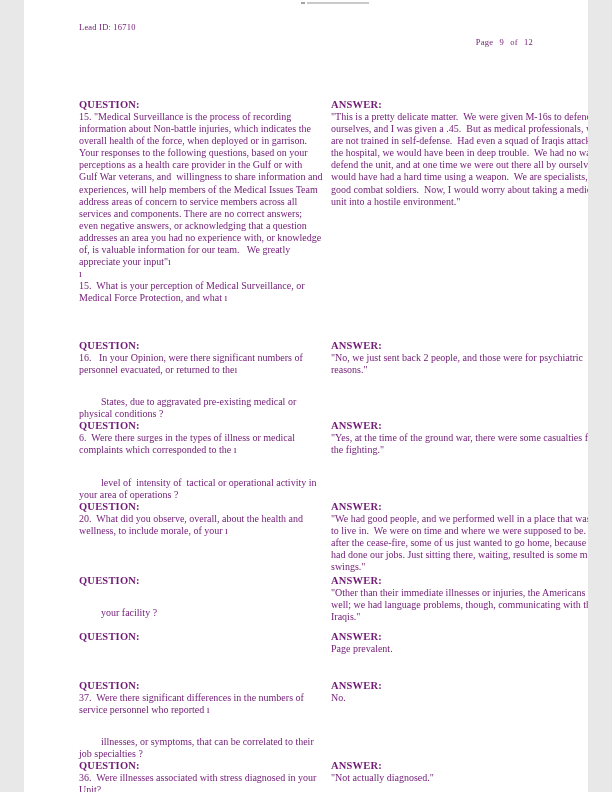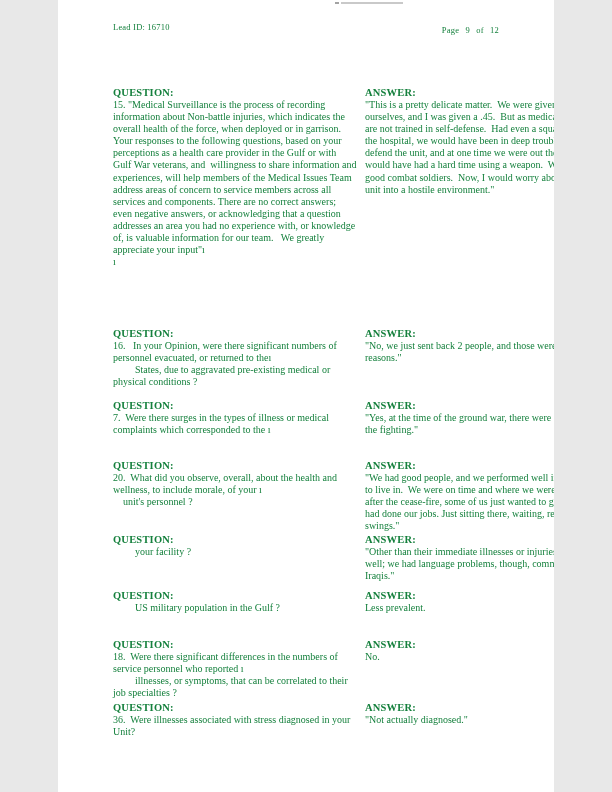--- a/index.html
+++ b/index.html
@@ -2,25 +2,25 @@
 <html><head>
 <meta charset="utf-8">
 <style>
   html, body {
     margin: 0;
     padding: 0;
     background: #e8e8e8;
   }
   .page {
     position: relative;
-    width: 496px;
+    width: 564px;
     height: 792px;
     background: #ffffff;
     font-family: "Liberation Serif", serif;
-    color: #15803d;
+    color: #701a75;
     overflow: hidden;
     margin: 0 auto;
   }
   
   .artifact-top-center {
     position: absolute;
     left: 283px;
     top: 2px;
     width: 62px;
     height: 2px;
@@ -45,21 +45,21 @@
   }
   .doc-header {
     display: flex;
     justify-content: space-between;
     align-items: flex-start;
     padding: 22px 55px 0 55px;
     font-size: 8.5px;
     letter-spacing: 0.2px;
   }
   .page-label {
-    margin-top: 3px;
+    margin-top: 15px;
     word-spacing: 4px;
     padding-left: 39px;
   }
   .qa-table {
     margin: 52px 25px 0 55px;
   }
   .qa-row {
     display: flex;
     align-items: flex-start;
   }
@@ -80,21 +80,21 @@
     letter-spacing: 0.2px;
     line-height: 12px;
   }
   .para {
     margin: 0;
     font-size: 10px;
     line-height: 12.1px;
     white-space: pre-wrap;
   }
   .ind-1 { text-indent: 10px; }
-  .ind-2 { text-indent: 22px; }
+  .ind-2 { text-indent: 22px; margin-top: 20px; }
   
   .row-1 { min-height: 241px; }
   .row-2 { min-height: 72px; }
   .row-3 { min-height: 60px; }
   .row-4 { min-height: 74px; }
   .row-5 { min-height: 56px; }
   .row-6 { min-height: 49px; }
   .row-7 { min-height: 63px; }
   .row-8 { min-height: 60px; }
 </style>
@@ -109,20 +109,21 @@
     <span>Lead ID: 16710</span>
     <span class="page-label">Page  9 of  12</span>
   </div>
 
   <main class="qa-table" id="qa-container">
     <section class="qa-row row-1">
       <div class="q-col">
         <h3 class="qa-heading q-heading">QUESTION:</h3>
       <p class="para ind-0">15. "Medical Surveillance is the process of recording information about Non-battle injuries, which indicates the overall health of the force, when deployed or in garrison.   Your responses to the following questions, based on your perceptions as a health care provider in the Gulf or with Gulf War veterans, and  willingness to share information and experiences, will help members of the Medical Issues Team address areas of concern to service members across all services and components. There are no correct answers;  even negative answers, or acknowledging that a question addresses an area you had no experience with, or knowledge of, is valuable information for our team.   We greatly appreciate your input"ı</p>
           <p class="para ind-0">ı</p>
+          <p class="para ind-0">15.  What is your perception of Medical Surveillance, or Medical Force Protection, and what ı</p>
         </div>
       <div class="a-col">
         <h3 class="qa-heading a-heading">ANSWER:</h3>
       <p class="para ind-0">"This is a pretty delicate matter.  We were given M-16s to defend ourselves, and I was given a .45.  But as medical professionals, we are not trained in self-defense.  Had even a squad of Iraqis attacked the hospital, we would have been in deep trouble.  We had no way to defend the unit, and at one time we were out there all by ourselves.  I would have had a hard time using a weapon.  We are specialists, not good combat soldiers.  Now, I would worry about taking a medical unit into a hostile environment."</p>
         </div>
     </section>
 
     <section class="qa-row row-2">
       <div class="q-col">
         <h3 class="qa-heading q-heading">QUESTION:</h3>
@@ -131,33 +132,33 @@
         </div>
       <div class="a-col">
         <h3 class="qa-heading a-heading">ANSWER:</h3>
       <p class="para ind-0">"No, we just sent back 2 people, and those were for psychiatric reasons."</p>
         </div>
     </section>
 
     <section class="qa-row row-3">
       <div class="q-col">
         <h3 class="qa-heading q-heading">QUESTION:</h3>
-      <p class="para ind-0">7.  Were there surges in the types of illness or medical complaints which corresponded to the ı</p>
+      <p class="para ind-0">6.  Were there surges in the types of illness or medical complaints which corresponded to the ı</p>
+          <p class="para ind-2">level of  intensity of  tactical or operational activity in your area of operations ?</p>
         </div>
       <div class="a-col">
         <h3 class="qa-heading a-heading">ANSWER:</h3>
       <p class="para ind-0">"Yes, at the time of the ground war, there were some casualties from the fighting."</p>
         </div>
     </section>
 
     <section class="qa-row row-4">
       <div class="q-col">
         <h3 class="qa-heading q-heading">QUESTION:</h3>
       <p class="para ind-0">20.  What did you observe, overall, about the health and wellness, to include morale, of your ı</p>
-          <p class="para ind-1">unit's personnel ?</p>
         </div>
       <div class="a-col">
         <h3 class="qa-heading a-heading">ANSWER:</h3>
       <p class="para ind-0">"We had good people, and we performed well in a place that was hard to live in.  We were on time and where we were supposed to be.  But, after the cease-fire, some of us just wanted to go home, because we had done our jobs. Just sitting there, waiting, resulted is some mood swings."</p>
         </div>
     </section>
 
     <section class="qa-row row-5">
       <div class="q-col">
         <h3 class="qa-heading q-heading">QUESTION:</h3>
@@ -165,32 +166,31 @@
         </div>
       <div class="a-col">
         <h3 class="qa-heading a-heading">ANSWER:</h3>
       <p class="para ind-0">"Other than their immediate illnesses or injuries, the Americans were well; we had language problems, though, communicating with the Iraqis."</p>
         </div>
     </section>
 
     <section class="qa-row row-6">
       <div class="q-col">
         <h3 class="qa-heading q-heading">QUESTION:</h3>
-          <p class="para ind-2">US military population in the Gulf ?</p>
-        </div>
-      <div class="a-col">
-        <h3 class="qa-heading a-heading">ANSWER:</h3>
-      <p class="para ind-0">Less prevalent.</p>
+        </div>
+      <div class="a-col">
+        <h3 class="qa-heading a-heading">ANSWER:</h3>
+      <p class="para ind-0">Page prevalent.</p>
         </div>
     </section>
 
     <section class="qa-row row-7">
       <div class="q-col">
         <h3 class="qa-heading q-heading">QUESTION:</h3>
-      <p class="para ind-0">18.  Were there significant differences in the numbers of service personnel who reported ı</p>
+      <p class="para ind-0">37.  Were there significant differences in the numbers of service personnel who reported ı</p>
           <p class="para ind-2">illnesses, or symptoms, that can be correlated to their job specialties ?</p>
         </div>
       <div class="a-col">
         <h3 class="qa-heading a-heading">ANSWER:</h3>
       <p class="para ind-0">No.</p>
         </div>
     </section>
 
     <section class="qa-row row-8">
       <div class="q-col">

